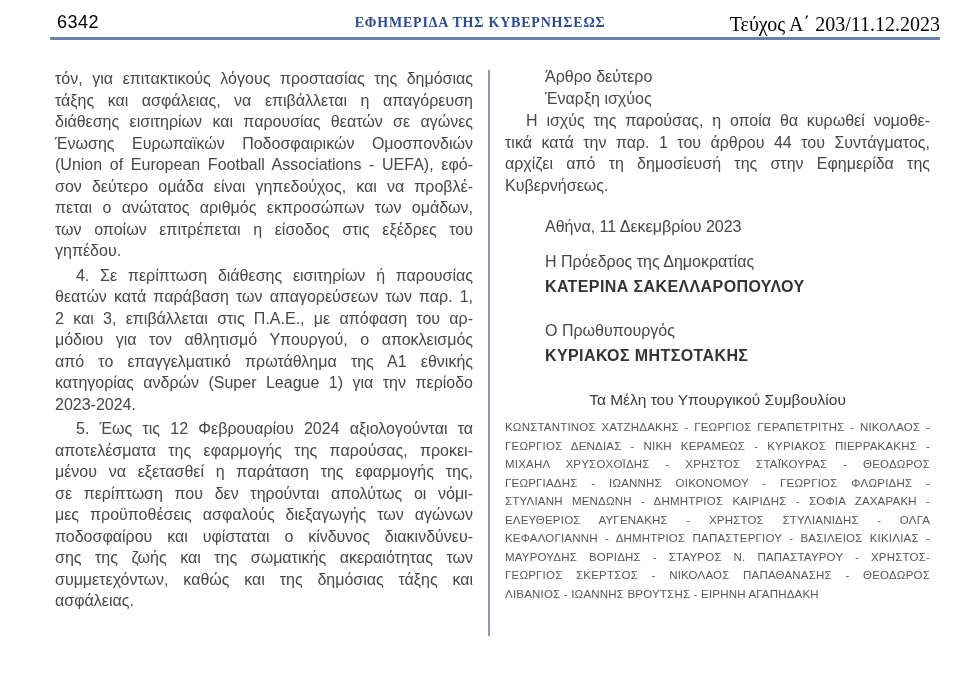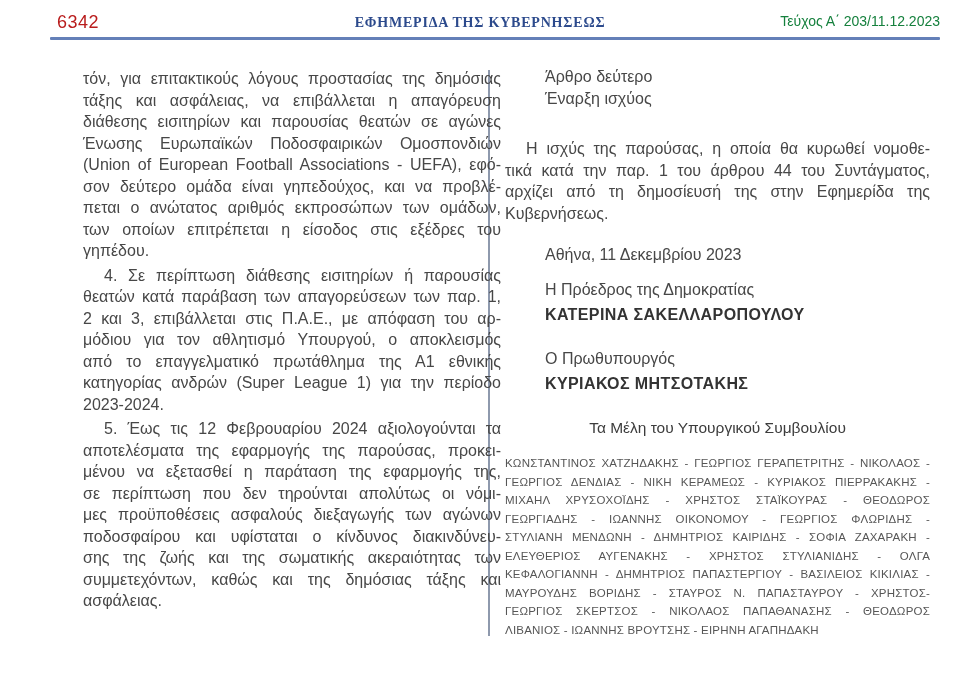--- a/index.html
+++ b/index.html
@@ -7,74 +7,74 @@
     position:relative;
     width:960px;height:698px;
     overflow:hidden;
     font-family:"Liberation Sans", sans-serif;
     color:#474747;
     -webkit-font-smoothing:antialiased;
   }
   
   .page-number{
     position:absolute;left:57px;top:12px;
-    font-size:18px;color:#b91c1c;letter-spacing:0.5px;
+    font-size:18px;color:#000000;letter-spacing:0.5px;
   }
   .gazette-title{
     position:absolute;left:0;right:0;top:15px;
     text-align:center;
     font-family:"Liberation Serif", serif;
     font-weight:bold;font-size:14px;letter-spacing:0.8px;
     color:#2c4a8c;
   }
   .issue-info{
     position:absolute;right:20px;top:13px;
-    font-size:14px;color:#15803d;
+    font-size:20px;color:#000000;font-family:Liberation Serif, serif;
   }
   .header-rule{
     position:absolute;left:50px;right:20px;top:37px;
     height:2.5px;background:#6480b8;border-radius:1px;
   }
   
   .column-divider{
     position:absolute;left:488px;top:70px;
     width:1.5px;height:566px;background:#8e99ad;
   }
   .left-column{
     position:absolute;left:55px;top:68px;width:418px;
-    font-size:16px;line-height:21.5px;margin-left:28px;
+    font-size:16px;line-height:21.5px;
   }
   .right-column{
     position:absolute;left:505px;top:66px;width:425px;
     font-size:16px;line-height:21.5px;
   }
   .line{min-height:1em;}
   .para .line:not(:last-child){
     text-align:justify;text-align-last:justify;
   }
   .para + .para{margin-top:3px;}
   .p-indent .line:first-child{text-indent:21px;}
   
   .art-h{padding-left:40px;line-height:22px;}
-  .effective{margin-top:28px;}
+  .effective{margin-top:0;}
   .date-line{margin-top:20px;padding-left:40px;}
   .sig-title{margin-top:13px;padding-left:40px;}
   .sig-name{
     padding-left:40px;margin-top:4px;
     font-weight:bold;letter-spacing:0.4px;color:#333333;
   }
   .sig-title.second{margin-top:22px;}
   .cabinet-heading{
     margin-top:22px;text-align:center;font-size:15.5px;color:#3c3c3c;
   }
   .cabinet-heading span{
     text-underline-offset:3px;
   }
   .cabinet-list{
-    margin-top:16px;
+    margin-top:8px;
     font-size:11.5px;line-height:18.5px;
     letter-spacing:0.2px;color:#565656;
   }
   .cabinet-list .line:not(:last-child){
     text-align:justify;text-align-last:justify;
   }
 </style>
 </head>
 <body>
 

